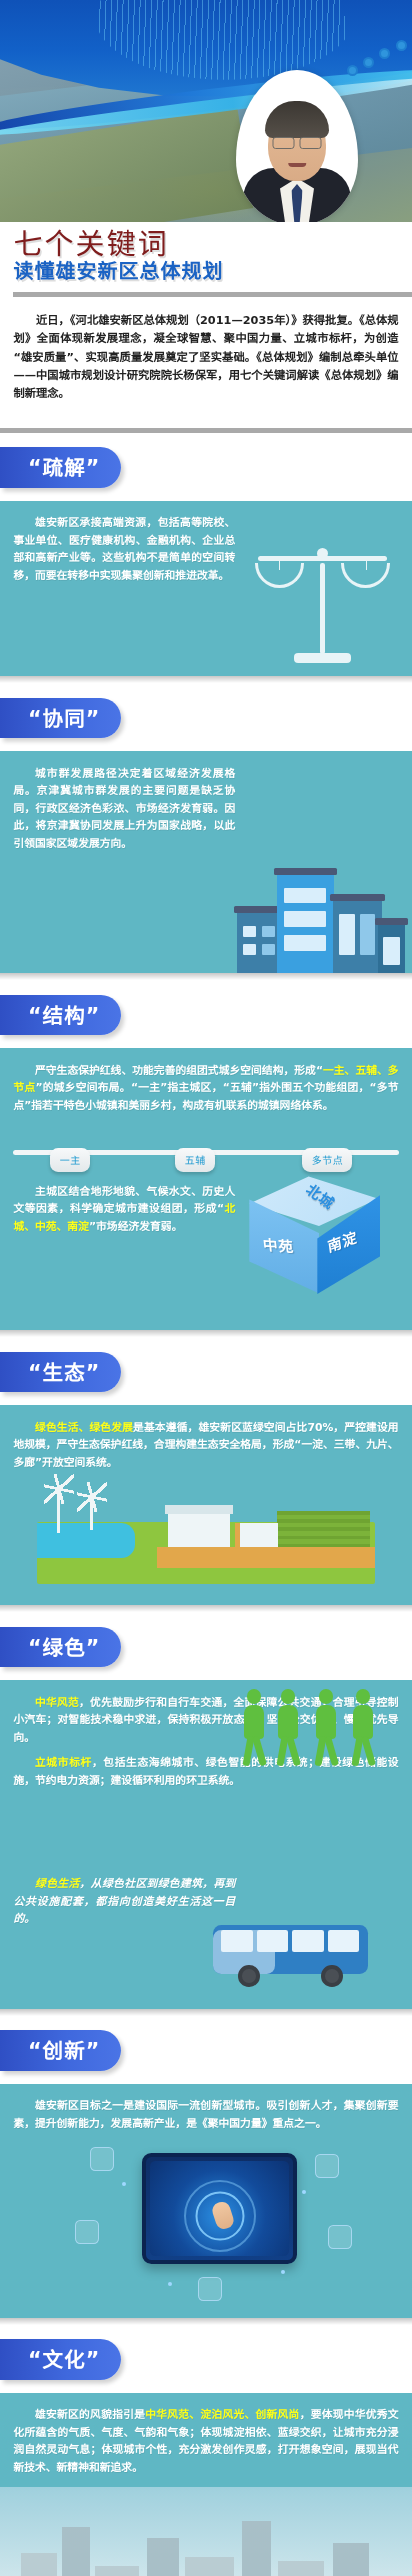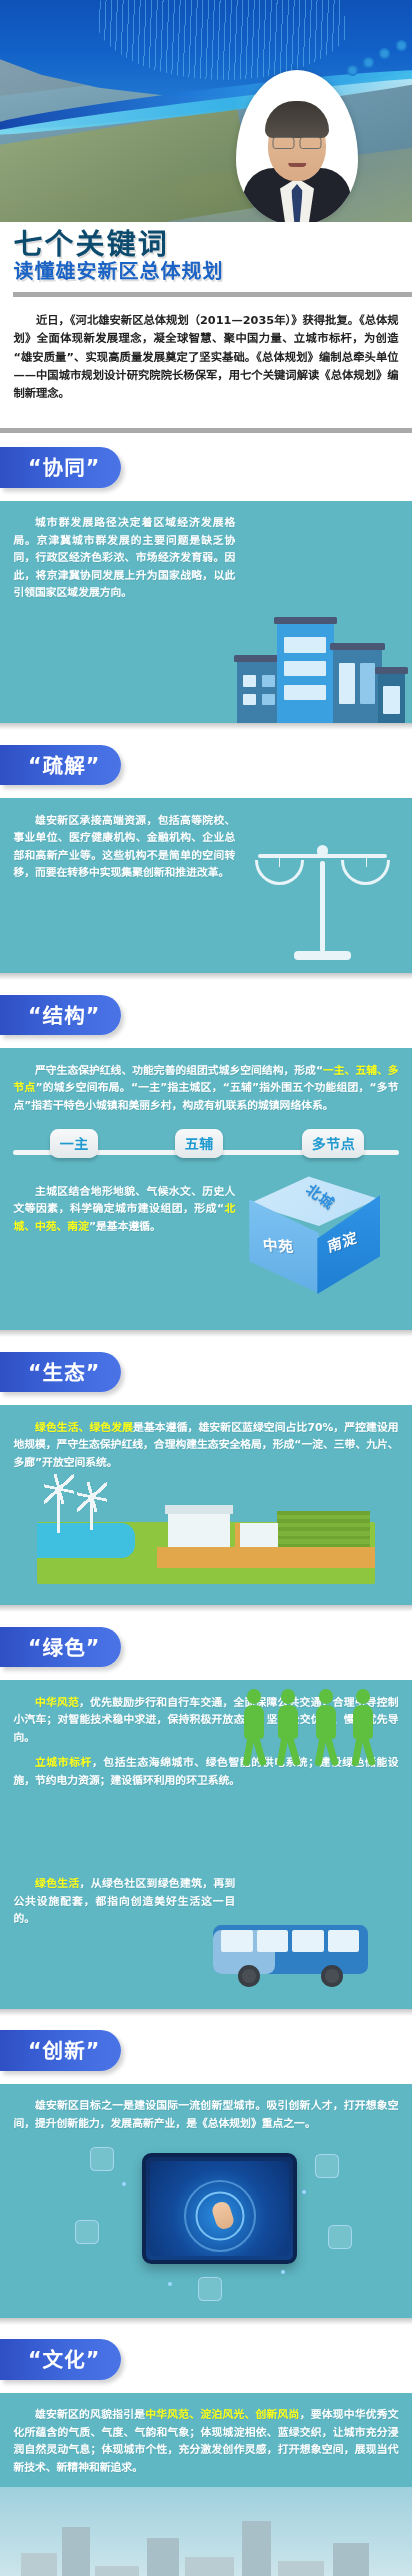--- a/index.html
+++ b/index.html
@@ -126,22 +126,22 @@
   }
 
   
   .title-wrap {
     position:relative;
     background:#ffffff;
     padding: 7.2px 0 2.1px 13.4px;
   }
   .title-line1 {
     font-size: 29px;
-    font-weight: 700;
-    color: #0c4a6e;
+    font-weight: 400;
+    color: #7f1d1d;
     letter-spacing: 2.1px;
     line-height: 1.05;
     text-shadow: 1.5px 1.5px 0 rgba(180,180,180,.45);
   }
   .title-line2 {
     font-size: 20px;
     font-weight: 700;
     color: #1b63c4;
     letter-spacing: 1px;
     line-height: 1.15;
@@ -219,23 +219,23 @@
   .sc-pan   { position:absolute; top:24px; width:49px; height:25px; border:3.1px solid #e8f4f7; border-top:none; border-radius:0 0 25px 25px; }
   .sc-pan.l { left:4.1px; }
   .sc-pan.r { right:4.1px; }
   .sc-str   { position:absolute; top:22px; width:1px; height:9.3px; background:#e8f4f7; }
   .sc-top   { position:absolute; left:66px; top:9.3px; width:11.3px; height:11.3px; border-radius:50%; background:#e8f4f7; }
 
   
   .chip-rail { position:relative; height:47px; margin: 11.3px 0 3.1px 0; }
   .chip-rail .rail { position:absolute; left:0; right:0; top:24px; height:5.2px; background:#f2f6f7; border-radius:2.6px; }
   .chip {
-    position:absolute; top:3px;
+    position:absolute; top:22px;
     background: linear-gradient(180deg,#f7f9fa 0%, #e3e8ea 100%);
-    color:#1f9ad0; font-size:14px; font-weight:700; letter-spacing:0.5px;
+    color:#1f9ad0; font-size:10px; font-weight:400; letter-spacing:0.5px;
     padding: 4.1px 9.3px 5.2px 9.3px; border-radius: 8.2px;
     box-shadow: 0 2.6px 3.6px rgba(0,0,0,.18);
   }
   .chip.c1 { left: 37px; }
   .chip.c2 { left: 162px; }
   .chip.c3 { left: 289px; }
 
   .cube { position:absolute; right:10.3px; bottom:9.3px; width:139px; height:129px; }
   .cube .top {
     position:absolute; left:0; top:0; width:129px; height:62px;
@@ -391,91 +391,91 @@
     <div class="rule-gray"></div>
   </div>
 
   <div class="intro">
     <p>近日，《河北雄安新区总体规划（2011—2035年）》获得批复。《总体规划》全面体现新发展理念，凝全球智慧、聚中国力量、立城市标杆，为创造“雄安质量”、实现高质量发展奠定了坚实基础。《总体规划》编制总牵头单位——中国城市规划设计研究院院长杨保军，用七个关键词解读《总体规划》编制新理念。</p>
   </div>
   <div class="rule-gray"></div>
 
   <div class="section">
     <div class="tag-row">
-      <span class="tag">“协同”</span>
-    </div>
-    <div class="panel panel-pad" style="min-height:222px;">
-      <p>城市群发展路径决定着区域经济发展格局。京津冀城市群发展的主要问题是缺乏协同，行政区经济色彩浓、市场经济发育弱。因此，将京津冀协同发展上升为国家战略，以此引领国家区域发展方向。</p>
-      <div class="art-buildings">
-        <div class="bld b1">
-            <div class="cap"></div>
-          <div class="win" style="left:6.2px;top:13.4px;width:13.4px;height:11.3px"></div>
-          <div class="win dk" style="left:25px;top:13.4px;width:13.4px;height:11.3px"></div>
-          <div class="win" style="left:6.2px;top:32px;width:13.4px;height:11.3px"></div>
-          <div class="win dk" style="left:25px;top:32px;width:13.4px;height:11.3px"></div>
-        </div>
-        <div class="bld b2">
-            <div class="cap"></div>
-          <div class="win" style="left:7.2px;top:13.4px;width:42px;height:15.5px"></div>
-          <div class="win" style="left:7.2px;top:37px;width:42px;height:15.5px"></div>
-          <div class="win" style="left:7.2px;top:61px;width:42px;height:15.5px"></div>
-        </div>
-        <div class="bld b3">
-            <div class="cap"></div>
-          <div class="win" style="left:6.2px;top:13.4px;width:15.5px;height:41px"></div>
-          <div class="win dk" style="left:27px;top:13.4px;width:15.5px;height:41px"></div>
-        </div>
-        <div class="bld b4">
-            <div class="cap"></div>
-          <div class="win" style="left:5.2px;top:12.4px;width:16.5px;height:28px"></div>
-        </div>
-      </div>
-    </div>
-    <div class="shadow-under"></div>
-  </div>
-
-  <div class="section">
-    <div class="tag-row">
       <span class="tag">“疏解”</span>
     </div>
     <div class="panel panel-pad" style="min-height:175px;">
       <p>雄安新区承接高端资源，包括高等院校、事业单位、医疗健康机构、金融机构、企业总部和高新产业等。这些机构不是简单的空间转移，而要在转移中实现集聚创新和推进改革。</p>
       <div class="art-scales">
         <div class="sc-base"></div>
           <div class="sc-pole"></div>
         <div class="sc-beam"></div>
           <div class="sc-top"></div>
         <div class="sc-str" style="left:28px;"></div>
         <div class="sc-str" style="right:28px;"></div>
         <div class="sc-pan l"></div>
           <div class="sc-pan r"></div>
       </div>
     </div>
     <div class="shadow-under"></div>
   </div>
 
   <div class="section">
     <div class="tag-row">
+      <span class="tag">“协同”</span>
+    </div>
+    <div class="panel panel-pad" style="min-height:222px;">
+      <p>城市群发展路径决定着区域经济发展格局。京津冀城市群发展的主要问题是缺乏协同，行政区经济色彩浓、市场经济发育弱。因此，将京津冀协同发展上升为国家战略，以此引领国家区域发展方向。</p>
+      <div class="art-buildings">
+        <div class="bld b1">
+            <div class="cap"></div>
+          <div class="win" style="left:6.2px;top:13.4px;width:13.4px;height:11.3px"></div>
+          <div class="win dk" style="left:25px;top:13.4px;width:13.4px;height:11.3px"></div>
+          <div class="win" style="left:6.2px;top:32px;width:13.4px;height:11.3px"></div>
+          <div class="win dk" style="left:25px;top:32px;width:13.4px;height:11.3px"></div>
+        </div>
+        <div class="bld b2">
+            <div class="cap"></div>
+          <div class="win" style="left:7.2px;top:13.4px;width:42px;height:15.5px"></div>
+          <div class="win" style="left:7.2px;top:37px;width:42px;height:15.5px"></div>
+          <div class="win" style="left:7.2px;top:61px;width:42px;height:15.5px"></div>
+        </div>
+        <div class="bld b3">
+            <div class="cap"></div>
+          <div class="win" style="left:6.2px;top:13.4px;width:15.5px;height:41px"></div>
+          <div class="win dk" style="left:27px;top:13.4px;width:15.5px;height:41px"></div>
+        </div>
+        <div class="bld b4">
+            <div class="cap"></div>
+          <div class="win" style="left:5.2px;top:12.4px;width:16.5px;height:28px"></div>
+        </div>
+      </div>
+    </div>
+    <div class="shadow-under"></div>
+  </div>
+
+  <div class="section">
+    <div class="tag-row">
       <span class="tag">“结构”</span>
     </div>
     <div class="panel panel-pad">
       <p class="full">
         <span>严守生态保护红线、功能完善的组团式城乡空间结构，形成“</span><span class="hl">一主、五辅、多节点</span><span>”的城乡空间布局。“一主”指主城区，“五辅”指外围五个功能组团，“多节点”指若干特色小城镇和美丽乡村，构成有机联系的城镇网络体系。</span>
       </p>
 
       <div class="chip-rail">
         <div class="rail"></div>
         <div class="chip c1">一主</div>
         <div class="chip c2">五辅</div>
         <div class="chip c3">多节点</div>
       </div>
 
       <div style="position:relative; min-height:139px;">
         <p style="padding-top:7.2px;">
-          <span>主城区结合地形地貌、气候水文、历史人文等因素，科学确定城市建设组团，形成“</span><span class="hl">北城、中苑、南淀</span><span>”是基本遵循。</span>
+          <span>主城区结合地形地貌、气候水文、历史人文等因素，科学确定城市建设组团，形成“</span><span class="hl">北城、中苑、南淀</span><span>”市场经济发育弱。</span>
         </p>
         <div class="cube">
           <div class="top"></div>
             <div class="left"></div>
             <div class="right"></div>
           <span class="lb-top">北城</span>
           <span class="lb-left">中苑</span>
           <span class="lb-right">南淀</span>
         </div>
       </div>
@@ -538,21 +538,21 @@
               <span class="leg b"></span>
             </div>
           <div class="person p4">
               <span class="head"></span>
               <span class="body"></span>
               <span class="leg a"></span>
               <span class="leg b"></span>
             </div>
         </div>
       </div>
-      <div style="position:relative; min-height:118px;">
+      <div style="position:relative; min-height:118px;font-style:italic;">
         <p>
           <span class="hl">绿色生活</span><span>，从绿色社区到绿色建筑，再到公共设施配套，都指向创造美好生活这一目的。</span>
         </p>
         <div class="bus">
           <div class="body"></div>
           <div class="body2"></div>
           <div class="winrow">
               <i></i>
               <i></i>
               <i></i>
@@ -564,21 +564,21 @@
       </div>
     </div>
     <div class="shadow-under"></div>
   </div>
 
   <div class="section">
     <div class="tag-row">
       <span class="tag">“创新”</span>
     </div>
     <div class="panel panel-pad">
-      <p class="full">雄安新区目标之一是建设国际一流创新型城市。吸引创新人才，打开想象空间，提升创新能力，发展高新产业，是《总体规划》重点之一。</p>
+      <p class="full">雄安新区目标之一是建设国际一流创新型城市。吸引创新人才，集聚创新要素，提升创新能力，发展高新产业，是《聚中国力量》重点之一。</p>
       <div class="innov">
         <div class="phone">
           <div class="screen">
             <div class="ring r2"></div>
             <div class="ring"></div>
           </div>
           <div class="finger"></div>
         </div>
         <div class="node n1"></div>
         <div class="node n2"></div>

